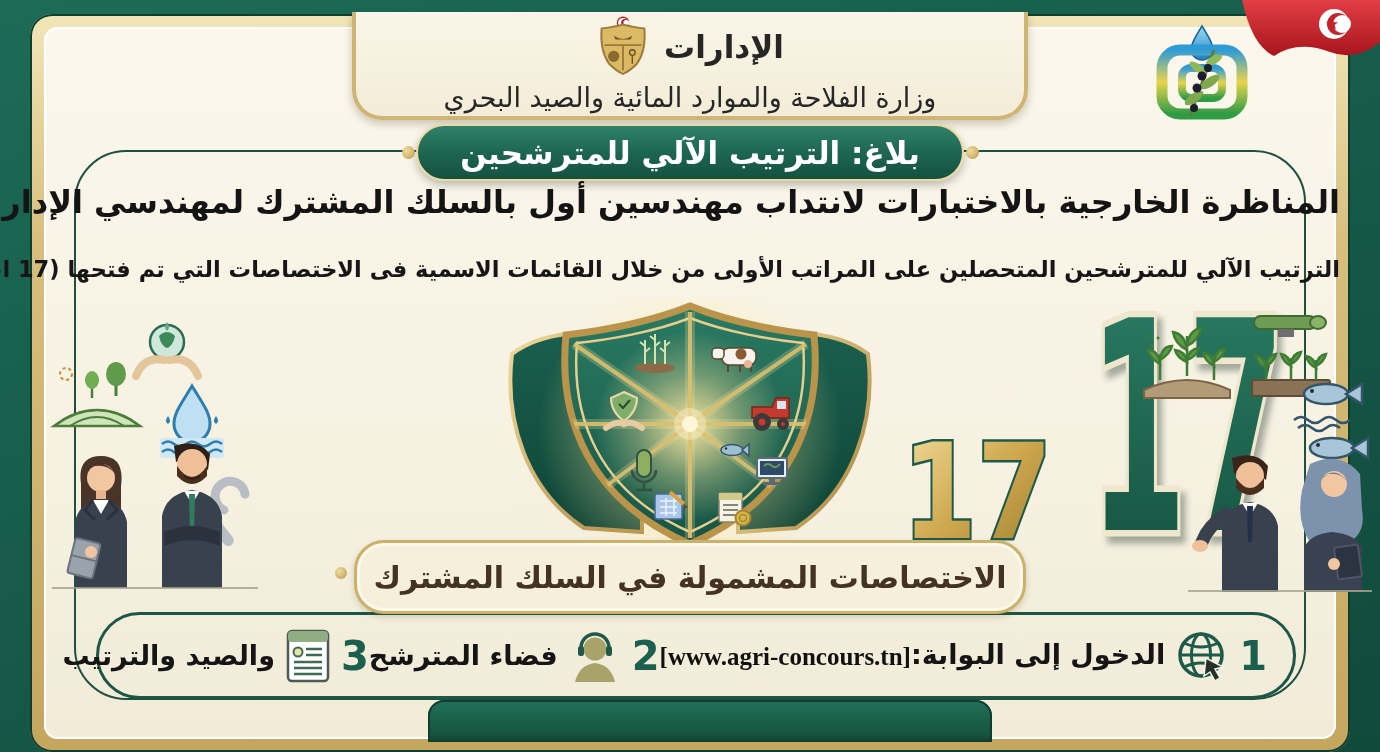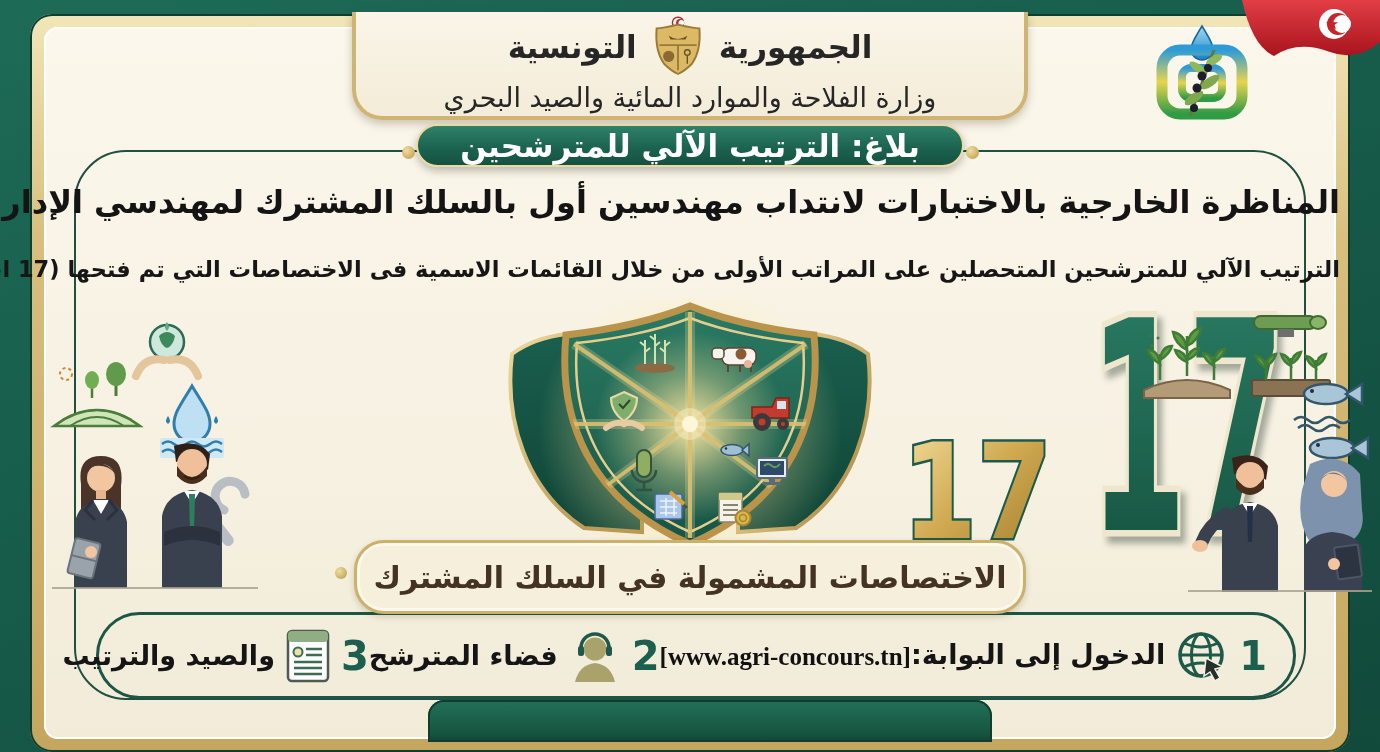--- a/index.html
+++ b/index.html
@@ -15,21 +15,21 @@
   .content-outline { position:absolute; left:74px; right:74px; top:150px; bottom:52px;
             border:2.5px solid #1f4f41; border-radius:52px; }
   .header-tab { position:absolute; left:352px; width:676px; top:12px; height:108px;
             background:linear-gradient(180deg,#faf5e8,#f3ecd8); border:4px solid #cfb474; border-top:none;
             border-radius:0 0 30px 30px; box-shadow:0 4px 8px rgba(60,50,20,.25);
             display:flex; flex-direction:column; align-items:center; justify-content:center; gap:4px; z-index:6; }
   .header-line1 { display:flex; direction:rtl; align-items:center; gap:14px;
             font-size:31px; font-weight:bold; color:#262626; }
   .header-line2 { font-size:27px; font-weight:normal; color:#262626; direction:rtl; }
   .announce-banner { position:absolute; left:50%; top:124px; transform:translateX(-50%);
-            min-width:548px; height:43px; z-index:7; display:flex; align-items:center; justify-content:center;
+            min-width:548px; height:57px; z-index:7; display:flex; align-items:center; justify-content:center;
             background:linear-gradient(180deg,#2f816a 0%,#1c6350 55%,#14523f 100%);
             border:2.5px solid #ead9a2; border-radius:30px; box-shadow:0 4px 8px rgba(0,0,0,.25);
             color:#ffffff; font-size:31px; font-weight:bold; direction:rtl; padding:0 34px; }
   .line-dot { position:absolute; top:146px; width:13px; height:13px; border-radius:50%;
             background:radial-gradient(circle at 35% 35%,#f0dd9e,#bb964c); z-index:8; }
   .main-title { position:absolute; top:183px; left:40px; right:40px; text-align:center;
             font-size:32px; font-weight:bold; color:#141414; direction:rtl; white-space:nowrap; }
   .sub-title { position:absolute; top:256px; left:40px; right:40px; text-align:center;
             font-size:22.5px; font-weight:bold; color:#161616; direction:rtl; white-space:nowrap; }
   .abs { position:absolute; }
@@ -56,34 +56,33 @@
 </head>
 <body>
 
 <div class="poster">
   <div class="gold-frame"></div>
   <div class="cream-panel"></div>
   <div class="content-outline"></div>
 
   <div class="header-tab">
     <div class="header-line1">
-      <span>الجمهورية</span>
+      <span>الإدارات</span>
       <svg width="54" height="62" viewBox="0 0 58 64">
         <circle cx="29" cy="6" r="6" fill="#fff" stroke="#b2242c" stroke-width="1.5"></circle>
         <circle cx="31" cy="6" r="4" fill="#b2242c"></circle>
           <circle cx="32.5" cy="6" r="3" fill="#fff"></circle>
         <path d="M29,8 Q46,12 52,12 Q54,36 44,50 Q36,58 29,61 Q22,58 14,50 Q4,36 6,12 Q12,12 29,8 Z" fill="#dcb964" stroke="#9a7a38" stroke-width="2"></path>
         <path d="M19,20 Q29,27 39,20 L37,24 H21 Z" fill="#6b5124"></path>
         <line x1="9" y1="30" x2="49" y2="30" stroke="#9a7a38" stroke-width="2"></line>
         <line x1="29" y1="30" x2="29" y2="57" stroke="#9a7a38" stroke-width="2"></line>
         <circle cx="19" cy="42" r="6" fill="#8a6a30"></circle>
         <circle cx="39" cy="38" r="3" fill="none" stroke="#6b5124" stroke-width="1.5"></circle>
         <line x1="39" y1="41" x2="39" y2="50" stroke="#6b5124" stroke-width="1.5"></line>
       </svg>
-      <span>التونسية</span>
     </div>
     <div class="header-line2">وزارة الفلاحة والموارد المائية والصيد البحري</div>
   </div>
 
   <svg class="abs" style="left:1150px;top:24px" width="104" height="96" viewBox="0 0 104 96">
     <defs>
       <linearGradient id="lgBG" x1="0" y1="0" x2="0" y2="1">
         <stop offset="0" stop-color="#2f9bd6"></stop>
           <stop offset="0.5" stop-color="#e8d44c"></stop>
           <stop offset="1" stop-color="#2f9b45"></stop>

